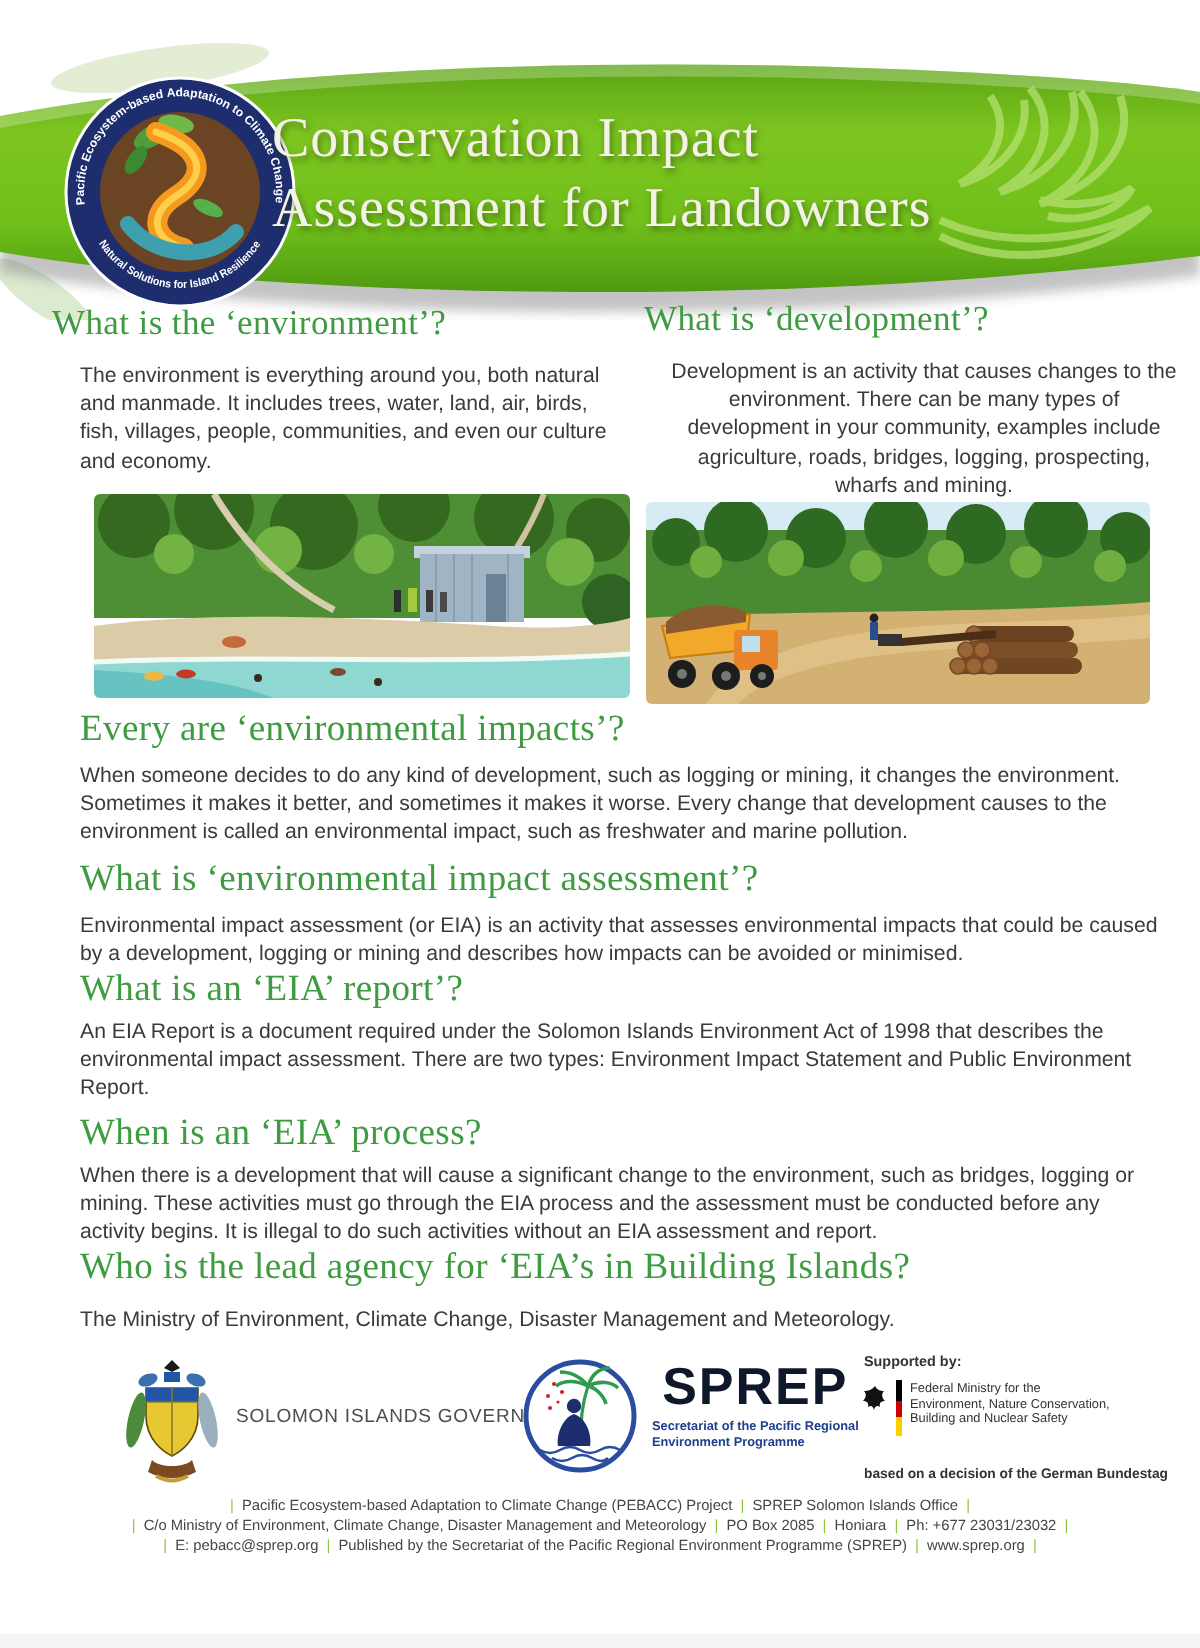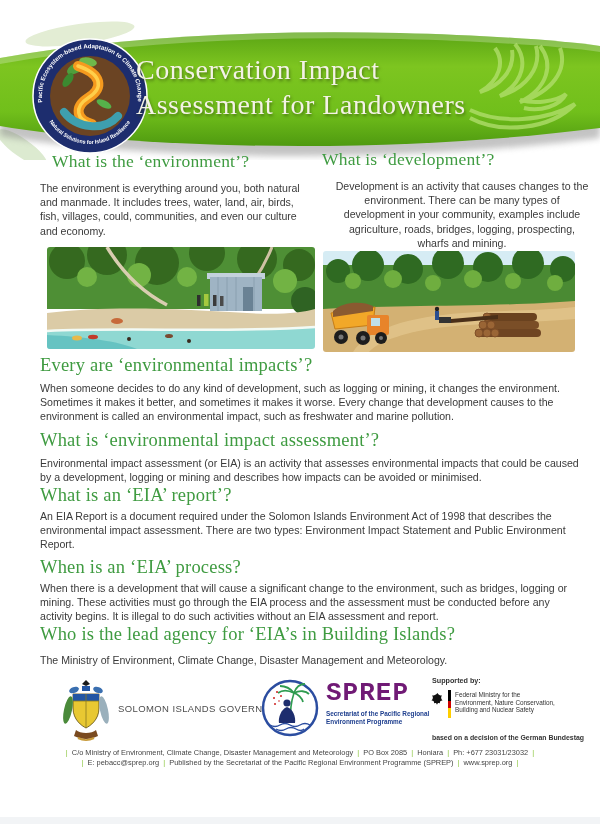--- a/index.html
+++ b/index.html
@@ -21,22 +21,22 @@
     letter-spacing:.2px;
   }
   .h-wide{font-size:18.5px;}
   .body-text{
     font-size:10.6px;line-height:14.2px;color:#3a3a3a;
   }
   
   .photo{border-radius:3px;overflow:hidden;}
   
   .sig-label{font-size:9.5px;color:#4d4d4d;letter-spacing:.4px;}
-  .sprep-name{font-size:26px;font-weight:bold;color:#701a75;letter-spacing:1px;
-    font-family:Liberation Mono, monospace;line-height:26px;}
+  .sprep-name{font-size:26px;font-weight:bold;color:#0f172a;letter-spacing:1px;
+    font-family:Liberation Sans, sans-serif;line-height:26px;text-align:center;}
   .sprep-tag{font-size:6.4px;font-weight:bold;color:#20408f;line-height:8px;}
   .supported{font-size:7.2px;font-weight:bold;color:#333;}
   .german-line{font-size:6.4px;color:#333;line-height:7.6px;}
   .bundestag{font-size:6.9px;font-weight:bold;color:#333;}
   .flag-stripe{
     width:2.5px;height:28px;
     background:linear-gradient(#000 0 38%,#cc0000 38% 66%,#ffce00 66% 100%);
   }
   
   #footer-lines{left:0;top:748px;width:600px;text-align:center;}
@@ -98,22 +98,22 @@
       <textPath href="#arcBot" startOffset="2" textLength="96" lengthAdjust="spacingAndGlyphs">Natural Solutions for Island Resilience</textPath>
     </text>
   </g>
 </svg>
 
 <div class="abs title-block">
   <div class="title-line">Conservation Impact</div>
   <div class="title-line">Assessment for Landowners</div>
 </div>
 
-<div class="abs h-green" style="left:52px;top:151px;width:280px;">What is the ‘environment’?</div>
-<div class="abs body-text" style="left:40px;top:181px;width:276px;">The environment is everything around you, both natural and manmade. It includes trees, water, land, air, birds, fish, villages, could, communities, and even our culture and economy.</div>
+<div class="abs h-green" style="left:26px;top:151px;width:280px;">What is the ‘environment’?</div>
+<div class="abs body-text" style="left:40px;top:181px;width:276px;">The environment is everything around you, both natural and manmade. It includes trees, water, land, air, birds, fish, villages, people, communities, and even our culture and economy.</div>
 
 <div class="abs h-green" style="left:322px;top:149px;width:260px;">What is ‘development’?</div>
 <div class="abs body-text" style="left:335px;top:179px;width:254px;text-align:center;">Development is an activity that causes changes to the environment. There can be many types of development in your community, examples include agriculture,  roads, bridges, logging, prospecting, wharfs and mining.</div>
 
 <svg class="abs photo" style="left:47px;top:247px;" width="268" height="102" viewBox="0 0 268 102">
   <rect width="268" height="62" fill="#4e8f35"></rect>
   <g fill="#35691f">
     <circle cx="20" cy="14" r="18"></circle>
       <circle cx="60" cy="8" r="20"></circle>
       <circle cx="110" cy="16" r="22"></circle>
@@ -284,16 +284,17 @@
 </svg>
 <div class="abs flag-stripe" style="left:448px;top:690px;"></div>
 <div class="abs" style="left:455px;top:691px;width:130px;">
   <div class="german-line">Federal Ministry for the</div>
   <div class="german-line">Environment, Nature Conservation,</div>
   <div class="german-line">Building and Nuclear Safety</div>
 </div>
 <div class="abs bundestag" style="left:432px;top:734px;">based on a decision of the German Bundestag</div>
 
 <div class="abs" id="footer-lines">
+    <div class="footer-line"><span class="pipe">|</span> Pacific Ecosystem-based Adaptation to Climate Change (PEBACC) Project <span class="pipe">|</span> SPREP Solomon Islands Office <span class="pipe">|</span></div>
     <div class="footer-line"><span class="pipe">|</span> C/o Ministry of Environment, Climate Change, Disaster Management and Meteorology <span class="pipe">|</span> PO Box 2085 <span class="pipe">|</span> Honiara <span class="pipe">|</span> Ph: +677 23031/23032 <span class="pipe">|</span></div>
     <div class="footer-line"><span class="pipe">|</span> E: pebacc@sprep.org <span class="pipe">|</span> Published by the Secretariat of the Pacific Regional Environment Programme (SPREP) <span class="pipe">|</span> www.sprep.org <span class="pipe">|</span></div>
   </div>
 <div class="abs bottom-strip"></div>
 
 </body></html>

